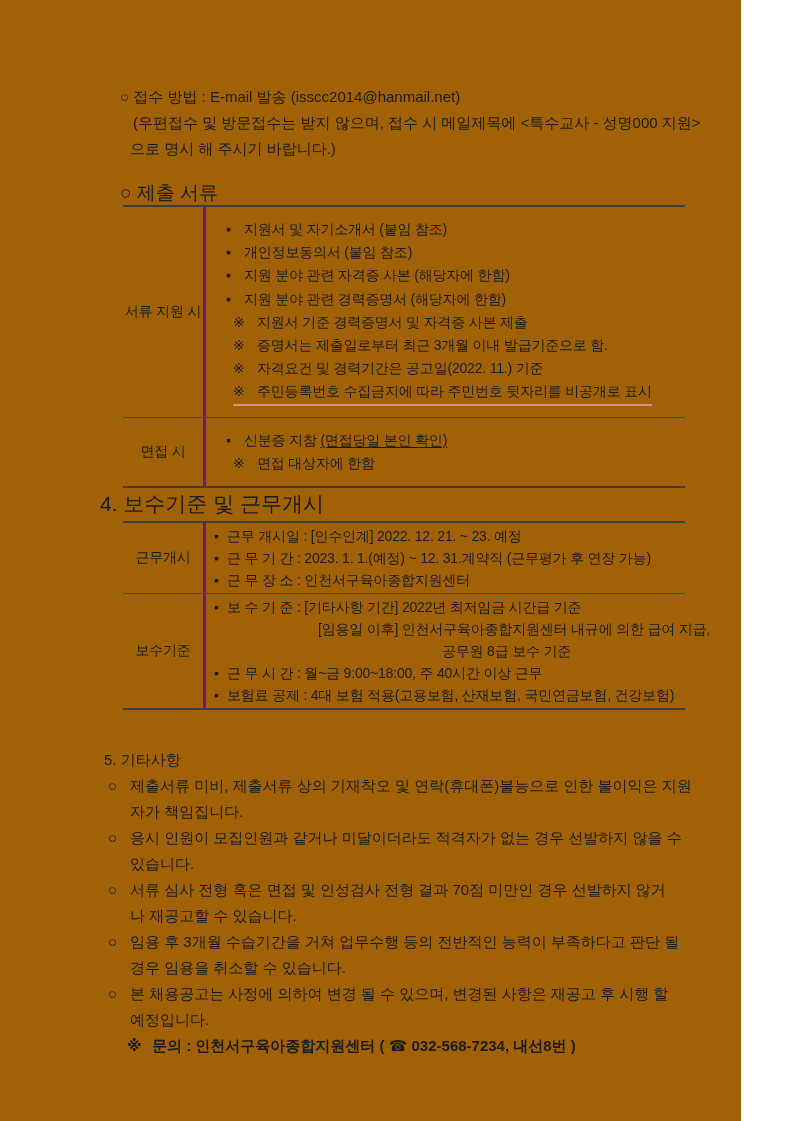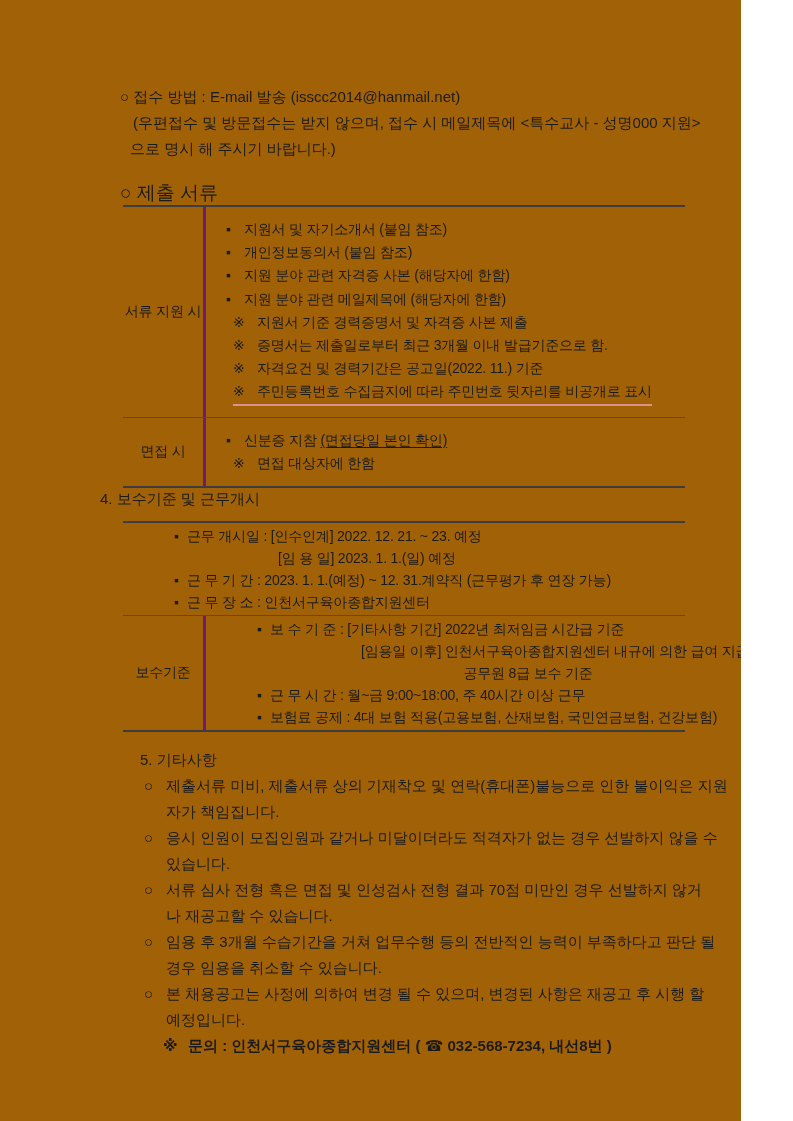--- a/index.html
+++ b/index.html
@@ -35,30 +35,30 @@
   .t1 { top:205px; }
   .t1 .content .line { line-height:23.2px; padding-left:20px; }
   .t1 .line .m { display:inline-block; width:18px; }
   .t1 .line.note { padding-left:27px; }
   .t1 .line.note .m { width:24px; }
   .redu { display:inline-block; border-bottom:2px solid #e08f8f; padding-bottom:0px; }
   .u { text-decoration:underline; text-underline-offset:2px; }
 
   
   .t2 { top:521px; }
-  .t2 .content { padding:2px 0;margin-left:43px; }
+  .t2 .content { padding:2px 0; }
   .t2 .content .line { line-height:22px; padding-left:8px; }
   .t2 .line .m { display:inline-block; width:13px; }
   .t2 .line.ind1 { padding-left:112px; }
   .t2 .line.ind2 { padding-left:122px;text-align:center; }
 
-  .sec4-heading { position:absolute; left:100px; top:490px; font-size:15px; }
+  .sec4-heading { position:absolute; left:100px; top:490px; font-size:21px; }
 
   
-  .sec5 { position:absolute; left:104px; top:747px; width:606px; font-size:15px; line-height:26px;margin-left:36px; }
+  .sec5 { position:absolute; left:104px; top:747px; width:606px; font-size:15px; line-height:26px; }
   .sec5 .h { padding-left:0; }
   .sec5 .item .l1 { padding-left:4px; }
   .sec5 .item .l1 .m { display:inline-block; width:22px; }
   .sec5 .item .l2 { padding-left:26px; }
   .contact { padding-left:23px; font-weight:bold; }
   .contact .m { display:inline-block; width:25px; }
 </style>
 </head>
 <body>
 
@@ -72,43 +72,43 @@
 
   <div class="doc-heading line"><span>○</span> <span>제출 서류</span></div>
 
   <div class="tbl t1">
     <div class="row">
       <div class="lbl">서류 지원 시</div>
       <div class="content">
         <div class="line"><span class="m">▪</span><span>지원서 및 자기소개서 (붙임 참조)</span></div>
         <div class="line"><span class="m">▪</span><span>개인정보동의서 (붙임 참조)</span></div>
         <div class="line"><span class="m">▪</span><span>지원 분야 관련 자격증 사본 (해당자에 한함)</span></div>
-        <div class="line"><span class="m">▪</span><span>지원 분야 관련 메일제목에 (해당자에 한함)</span></div>
+        <div class="line"><span class="m">▪</span><span>지원 분야 관련 경력증명서 (해당자에 한함)</span></div>
         <div class="line note"><span class="m">※</span><span>지원서 기준 경력증명서 및 자격증 사본 제출</span></div>
         <div class="line note"><span class="m">※</span><span>증명서는 제출일로부터 최근 3개월 이내 발급기준으로 함.</span></div>
         <div class="line note"><span class="m">※</span><span>자격요건 및 경력기간은 공고일(2022. 11.) 기준</span></div>
         <div class="line note"><span class="redu"><span class="m">※</span><span>주민등록번호 수집금지에 따라 주민번호 뒷자리를 비공개로 표시</span></span></div>
       </div>
     </div>
     <div class="row">
       <div class="lbl">면접 시</div>
       <div class="content">
         <div class="line"><span class="m">▪</span><span>신분증 지참 </span><span class="u">(면접당일 본인 확인)</span></div>
         <div class="line note"><span class="m">※</span><span>면접 대상자에 한함</span></div>
       </div>
     </div>
   </div>
 
   <div class="sec4-heading line">4. 보수기준 및 근무개시</div>
 
   <div class="tbl t2">
     <div class="row">
+      <div class="lbl">근무개시</div>
       <div class="content">
         <div class="line"><span class="m">▪</span><span>근무 개시일 : [인수인계] 2022. 12. 21. ~ 23. 예정</span></div>
-        <div class="line ind1">[임 용 일] 2023. 1. 1.(일) 예정</div>
         <div class="line"><span class="m">▪</span><span>근 무 기 간 : 2023. 1. 1.(예정) ~ 12. 31.계약직 (근무평가 후 연장 가능)</span></div>
         <div class="line"><span class="m">▪</span><span>근 무 장 소 : 인천서구육아종합지원센터</span></div>
       </div>
     </div>
     <div class="row">
       <div class="lbl">보수기준</div>
       <div class="content">
         <div class="line"><span class="m">▪</span><span>보 수 기 준 : [기타사항 기간] 2022년 최저임금 시간급 기준</span></div>
         <div class="line ind1">[임용일 이후] 인천서구육아종합지원센터 내규에 의한 급여 지급,</div>
         <div class="line ind2">공무원 8급 보수 기준</div>

